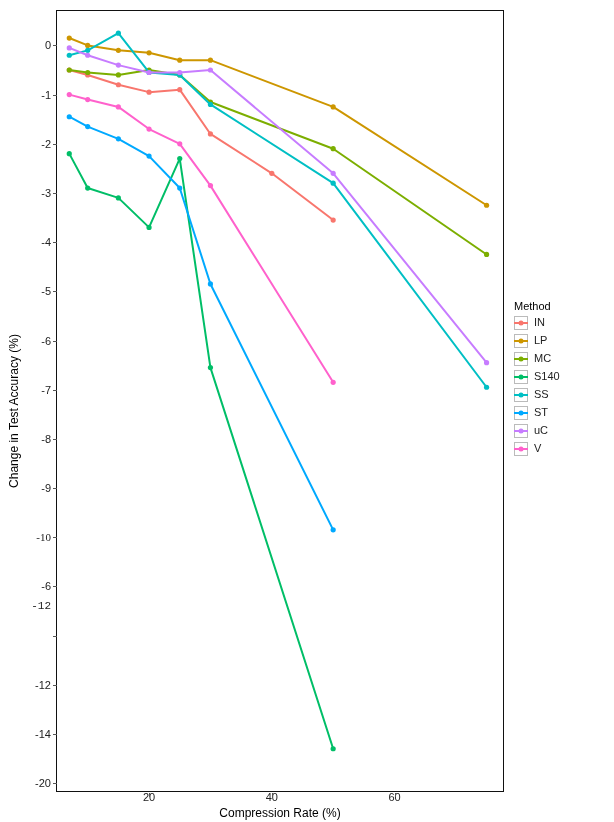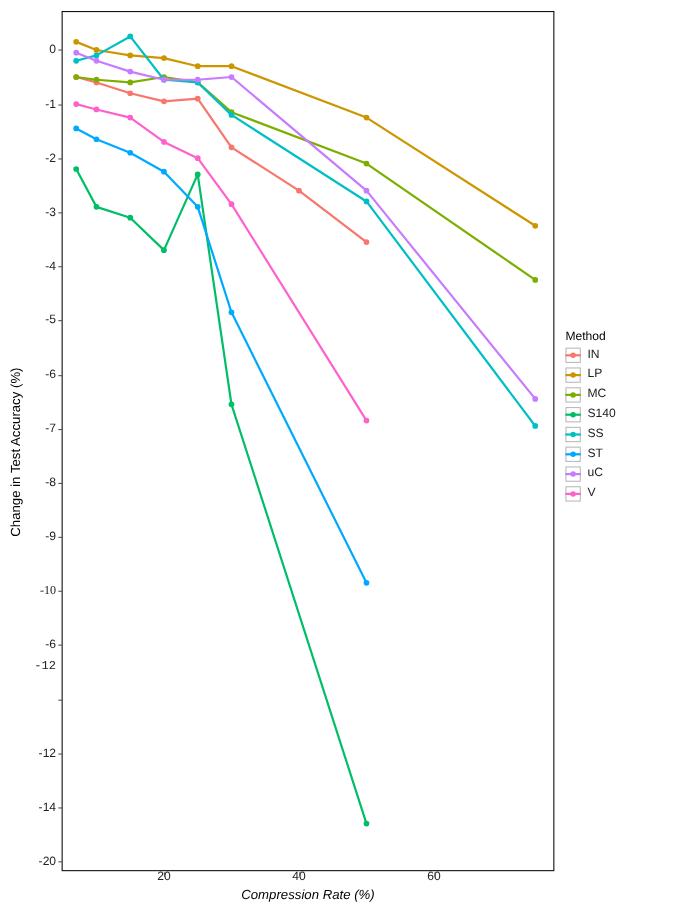--- a/index.html
+++ b/index.html
@@ -58,21 +58,20 @@
     color: #000;
     white-space: nowrap;
   }
   .x-label {
     position: absolute;
     left: 280px;
     top: 806px;
     transform: translateX(-50%);
     font-size: 12px;
     color: #000;
-    font-style: italic;
   }
   .legend {
     position: absolute;
     left: 514px;
     top: 300px;
     font-size: 11px;
   }
   .legend-title {
     font-size: 11px;
     margin-bottom: 4px;

